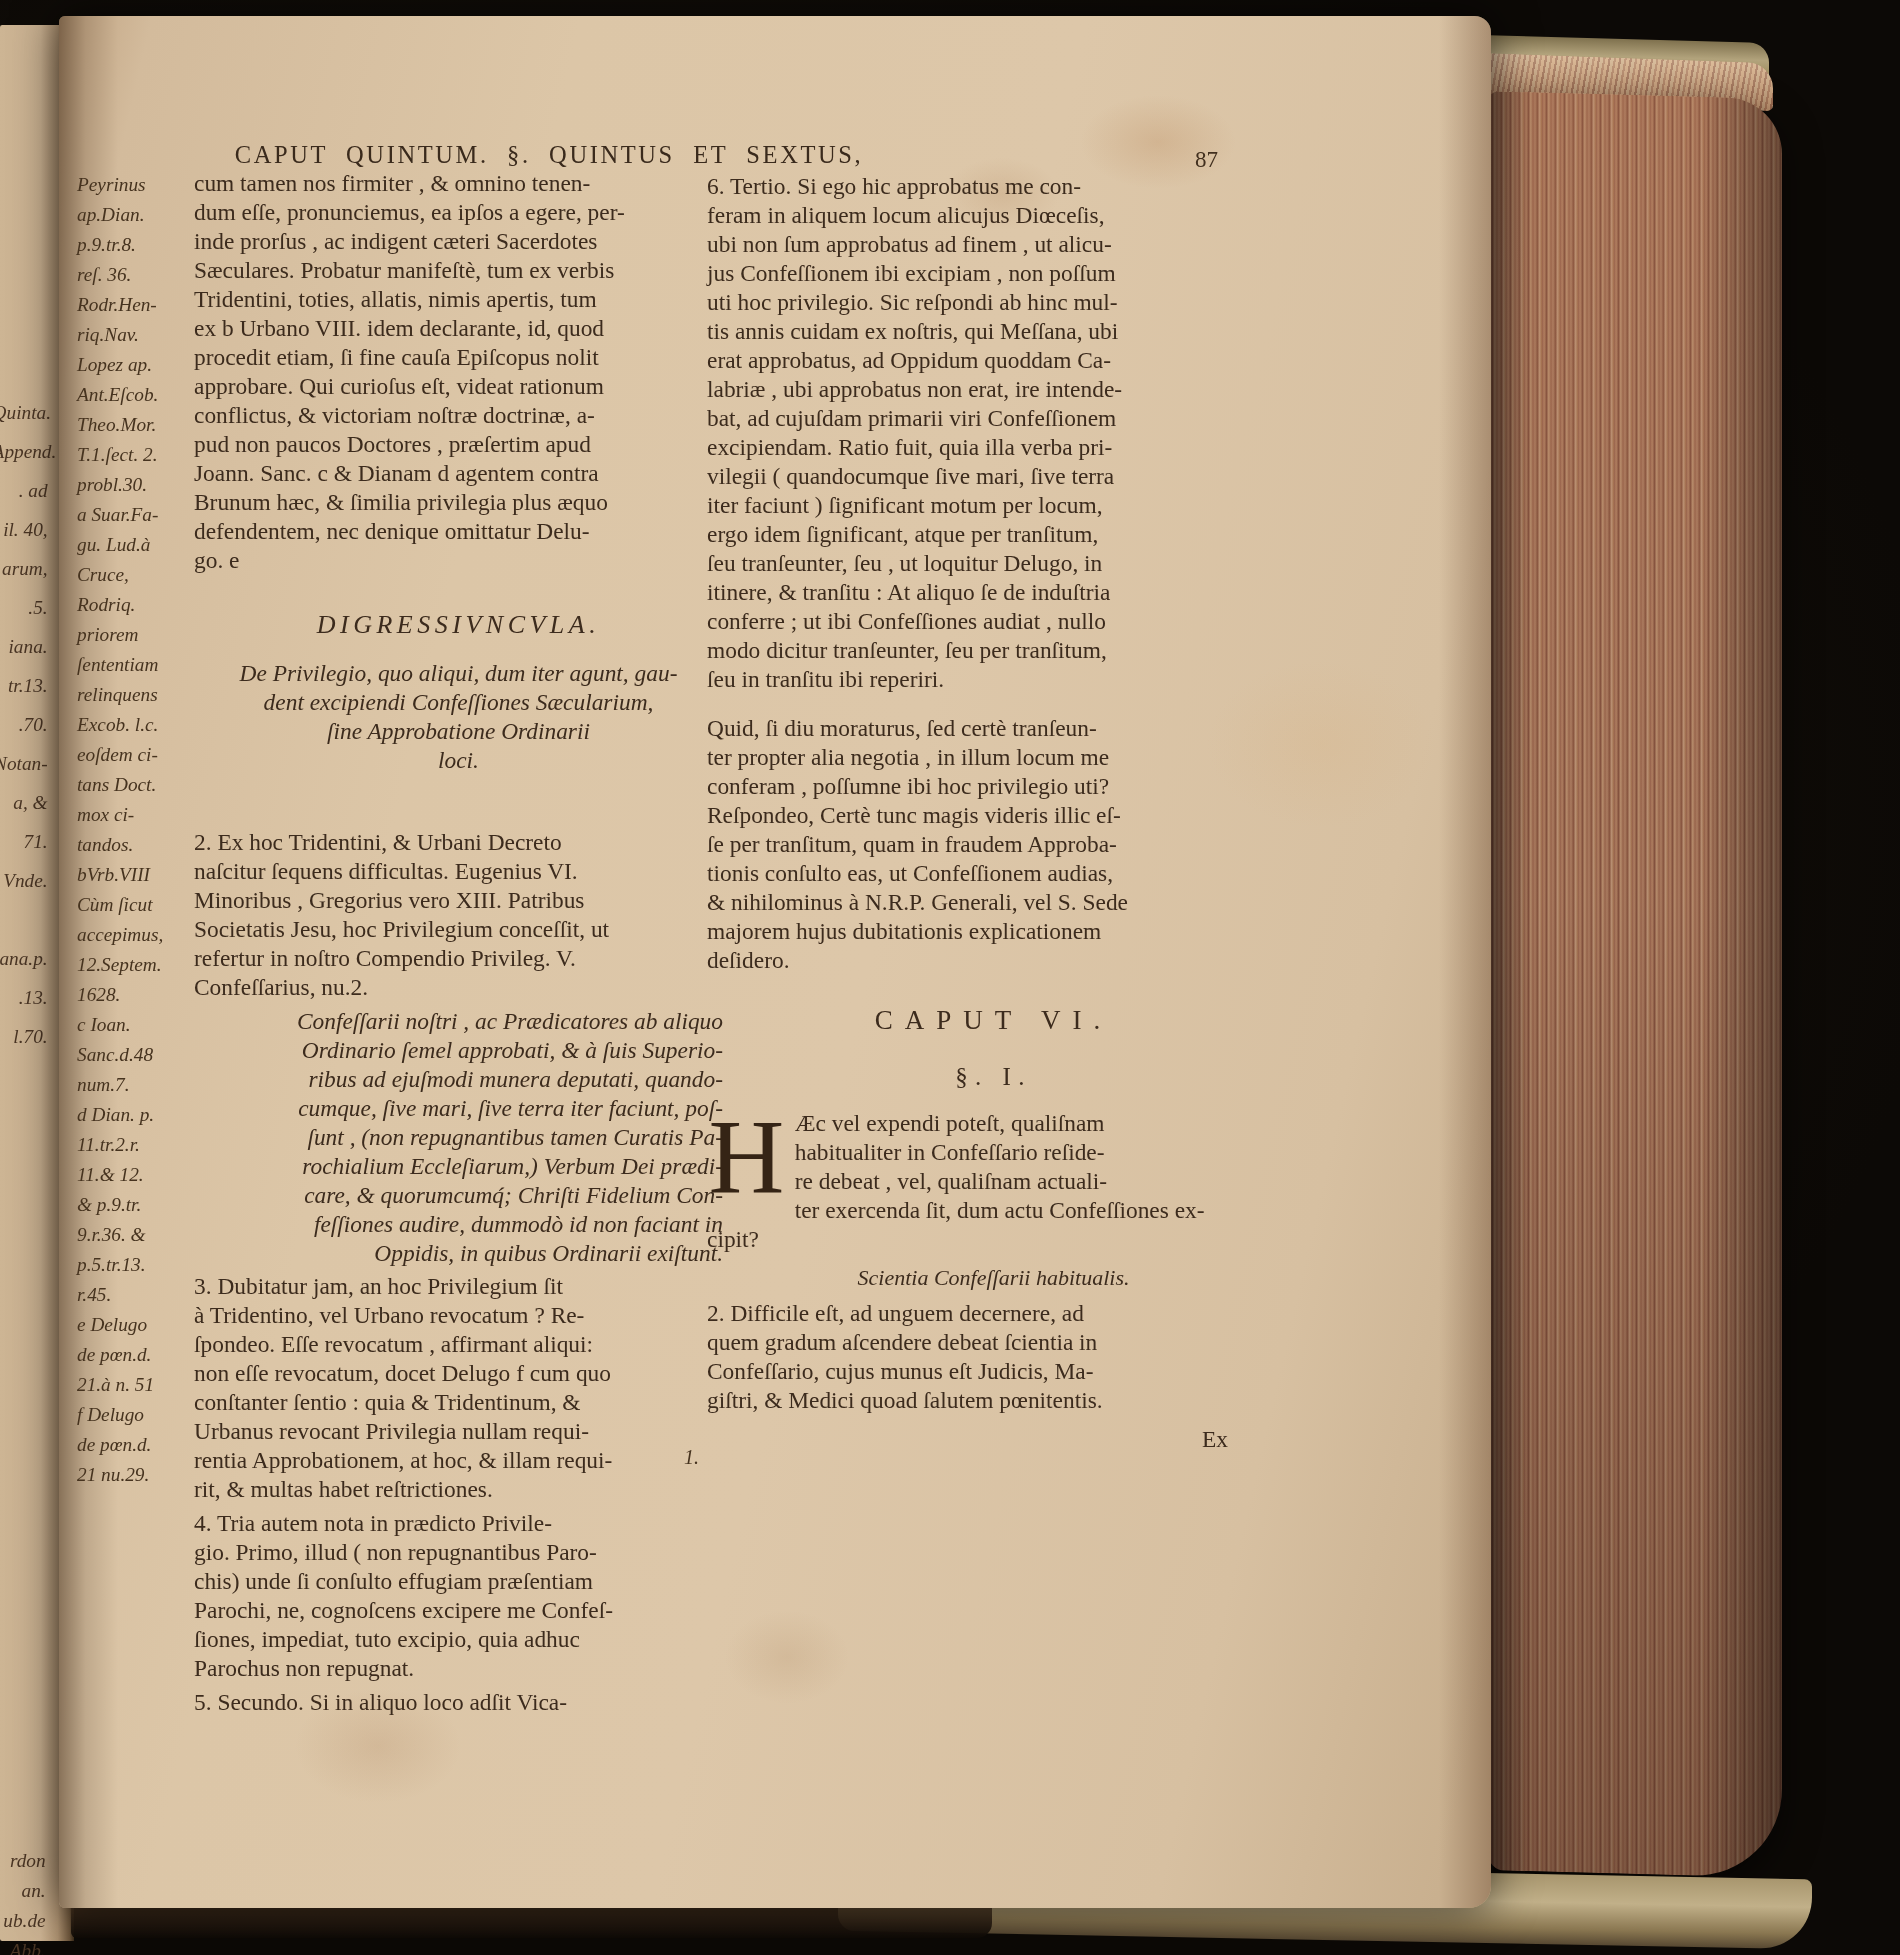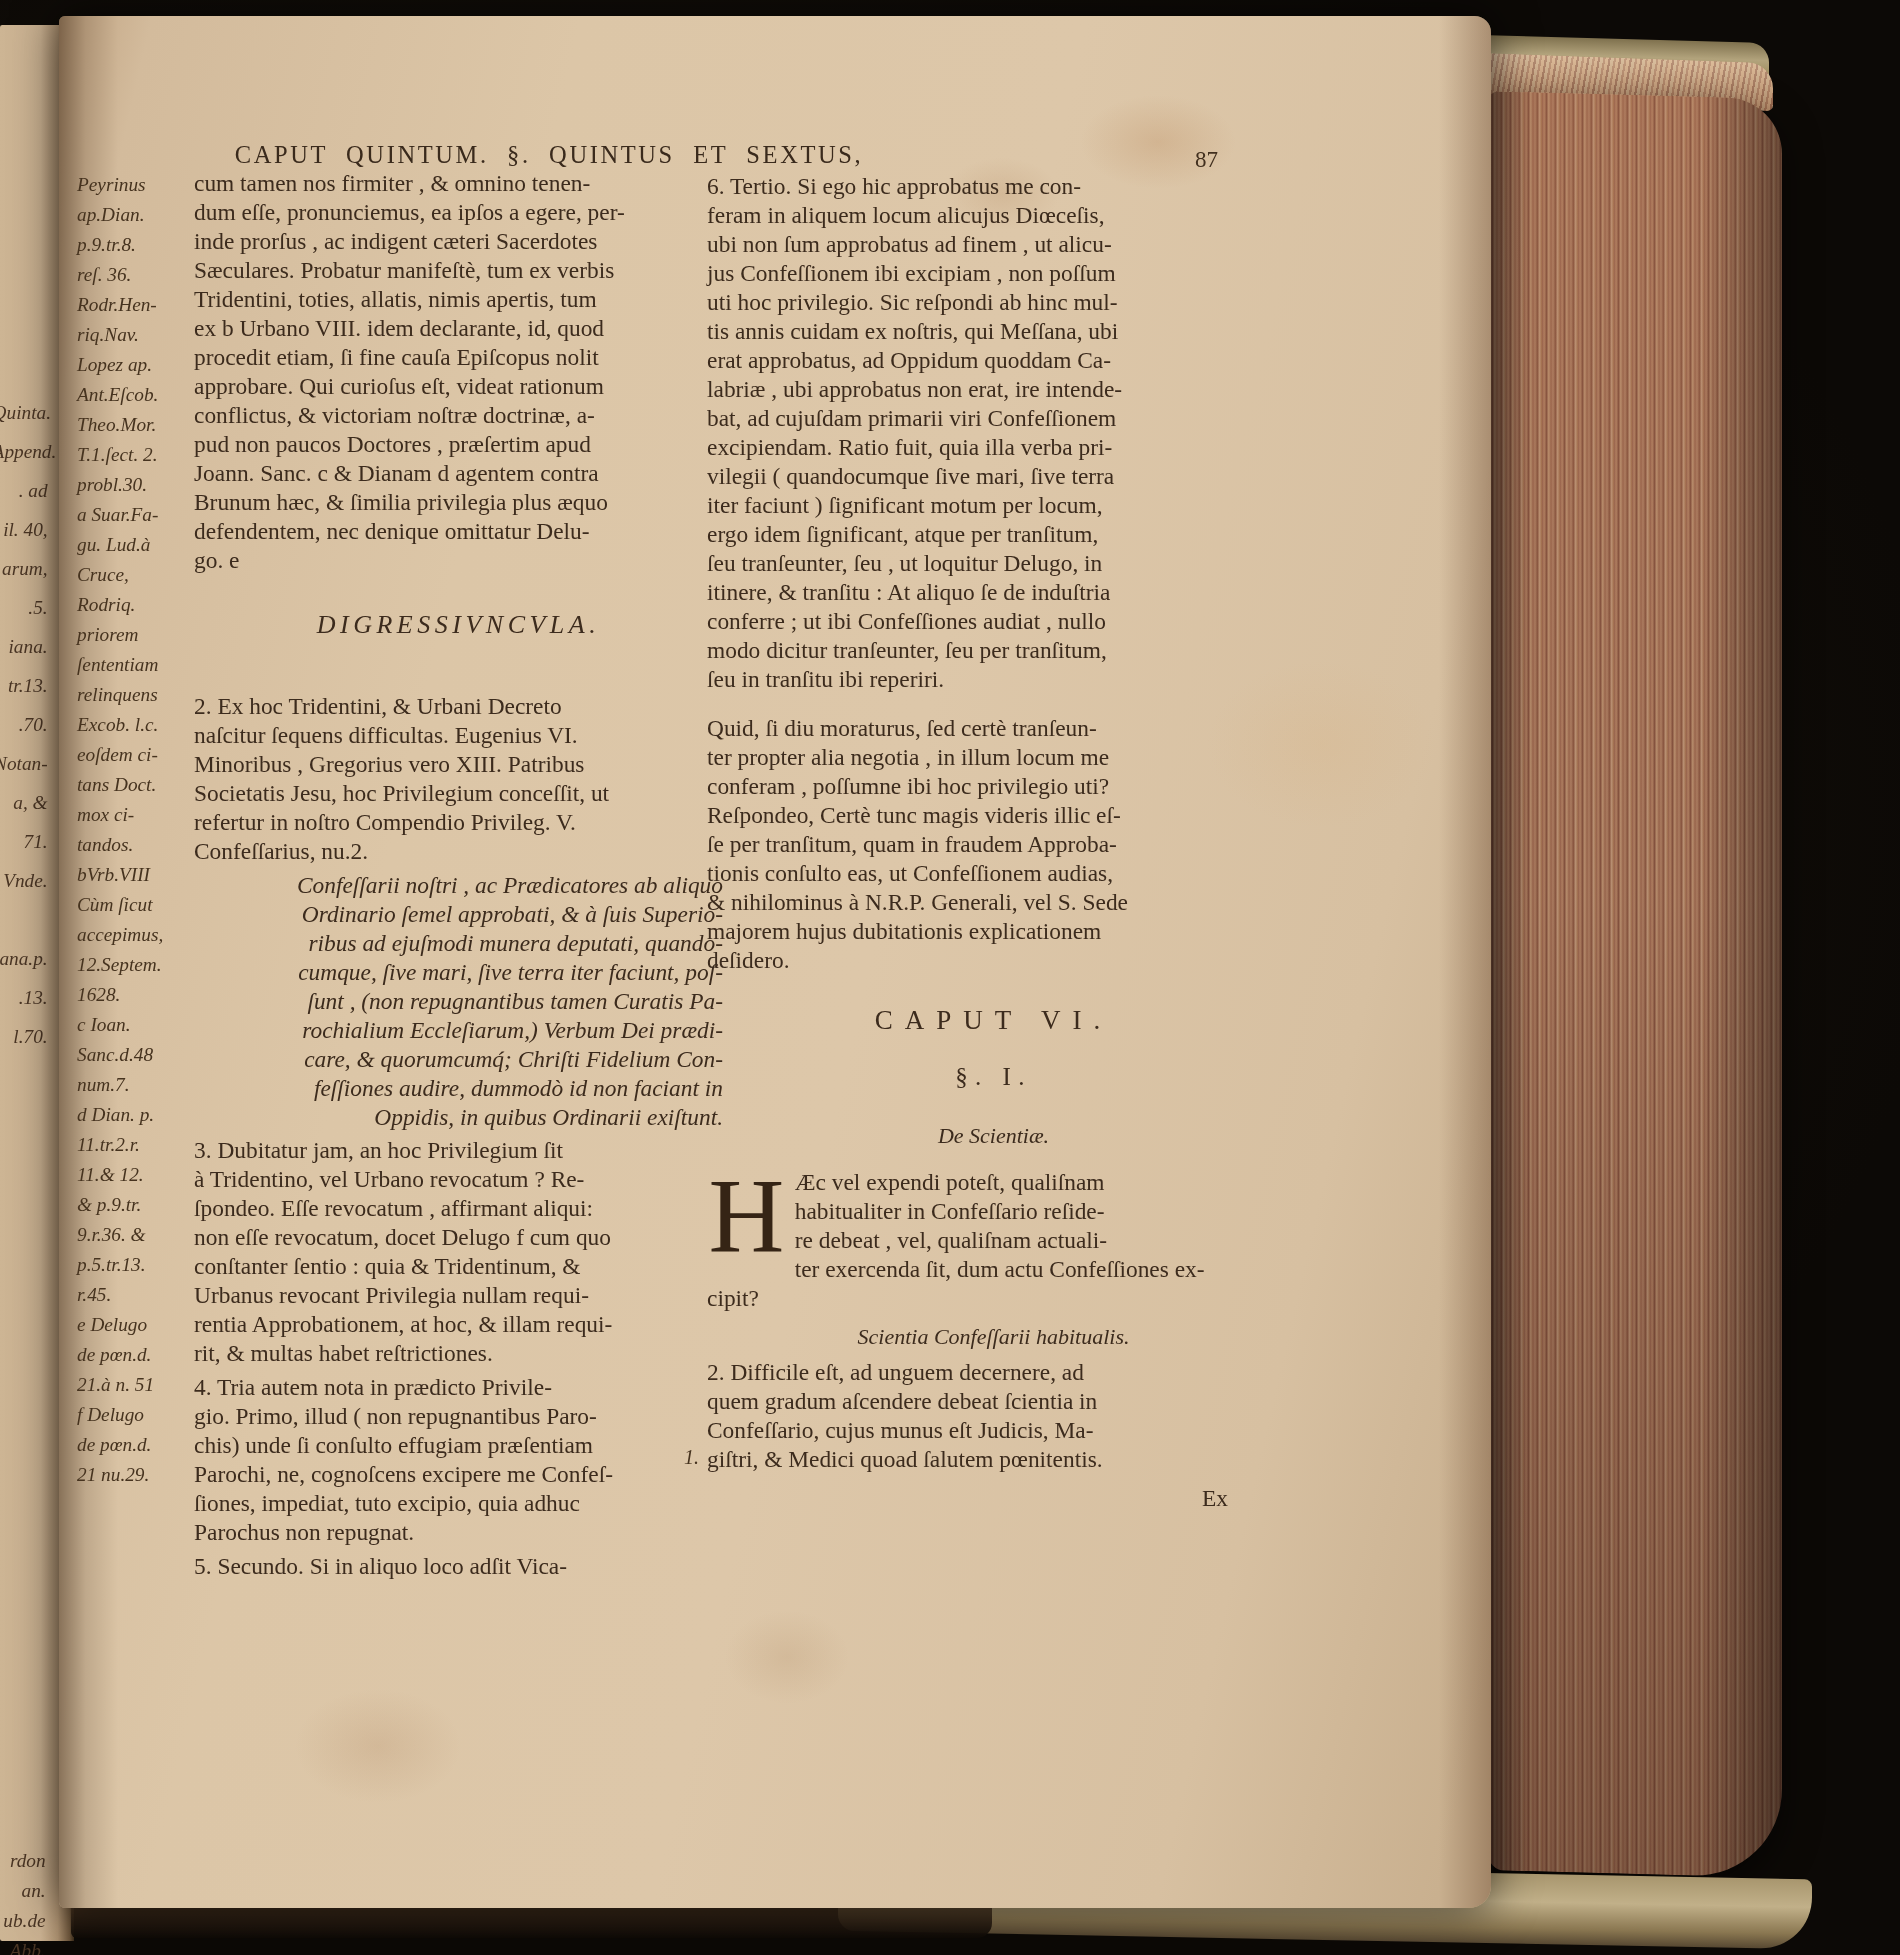--- a/index.html
+++ b/index.html
@@ -221,20 +221,24 @@
 ex b Urbano VIII. idem declarante, id, quod
 procedit etiam, ſi fine cauſa Epiſcopus nolit
 approbare. Qui curioſus eſt, videat rationum
 conflictus, &amp; victoriam noſtræ doctrinæ, a-
 pud non paucos Doctores , præſertim apud
 Joann. Sanc. c &amp; Dianam d agentem contra
 Brunum hæc, &amp; ſimilia privilegia plus æquo
 defendentem, nec denique omittatur Delu-
 go. e</div>
     <div class="digr-head">DIGRESSIVNCVLA.</div>
+    <div class="digr-sub preline">De Privilegio, quo aliqui, dum iter agunt, gau-
+dent excipiendi Confeſſiones Sæcularium,
+ſine Approbatione Ordinarii
+loci.</div>
     <div class="preline sp-72">2.  Ex hoc Tridentini, &amp; Urbani Decreto
 naſcitur ſequens difficultas.  Eugenius VI.
 Minoribus , Gregorius vero XIII. Patribus
 Societatis Jesu, hoc Privilegium conceſſit, ut
 refertur in noſtro Compendio Privileg. V.
 Confeſſarius, nu.2.</div>
     <div class="preline italic sp-6">Confeſſarii noſtri , ac Prædicatores ab aliquo
 Ordinario ſemel approbati, &amp; à ſuis Superio-
 ribus ad ejuſmodi munera deputati,  quando-
 cumque, ſive mari, ſive terra iter faciunt, poſ-
@@ -283,21 +287,20 @@
 ter propter alia negotia ,  in illum  locum me
 conferam  ,  poſſumne ibi hoc privilegio uti?
 Reſpondeo, Certè tunc magis videris illic eſ-
 ſe per tranſitum, quam in fraudem  Approba-
 tionis conſulto eas,  ut Confeſſionem audias,
 &amp; nihilominus à N.R.P. Generali, vel S. Sede
 majorem hujus dubitationis explicationem
 deſidero.</div>
     <div class="chap-head">CAPUT VI.</div>
     <div class="sect-mark">§.  I.</div>
-    <div class="sect-sub">De Scientiæ.</div>
     <div class="dropcap-para">
       <span class="dropcap">H</span>
       <span class="preline">Æc vel expendi poteſt,  qualiſnam
 habitualiter in  Confeſſario  reſide-
 re debeat , vel,  qualiſnam actuali-
 ter exercenda ſit,  dum actu Confeſſiones ex-
 cipit?</span>
     </div>
     <div class="caption">Scientia Confeſſarii habitualis.</div>
     <div class="preline sp-10">2.  Difficile eſt, ad unguem decernere,  ad

